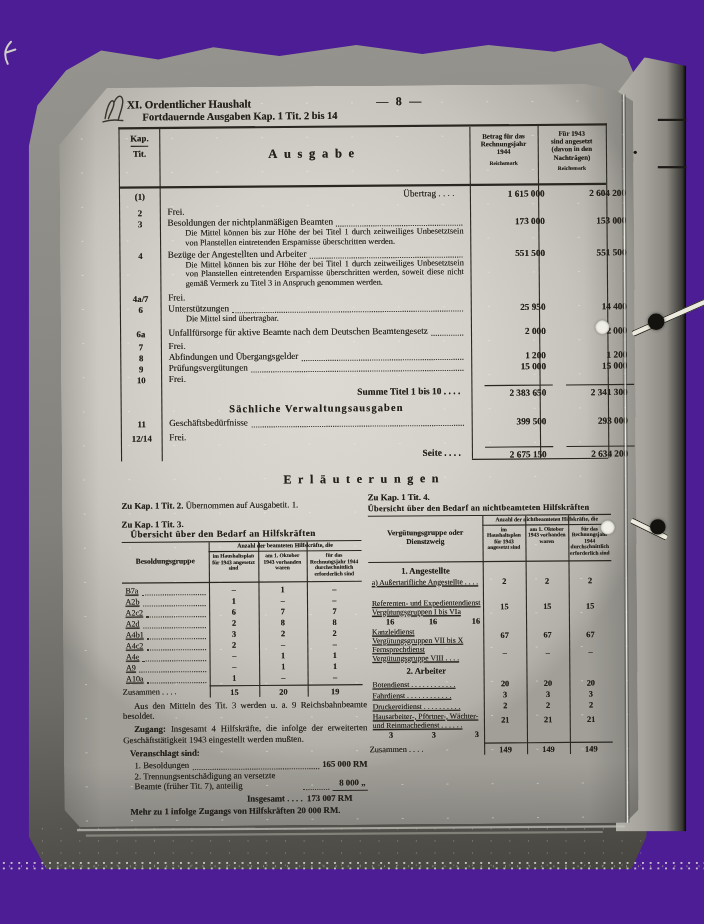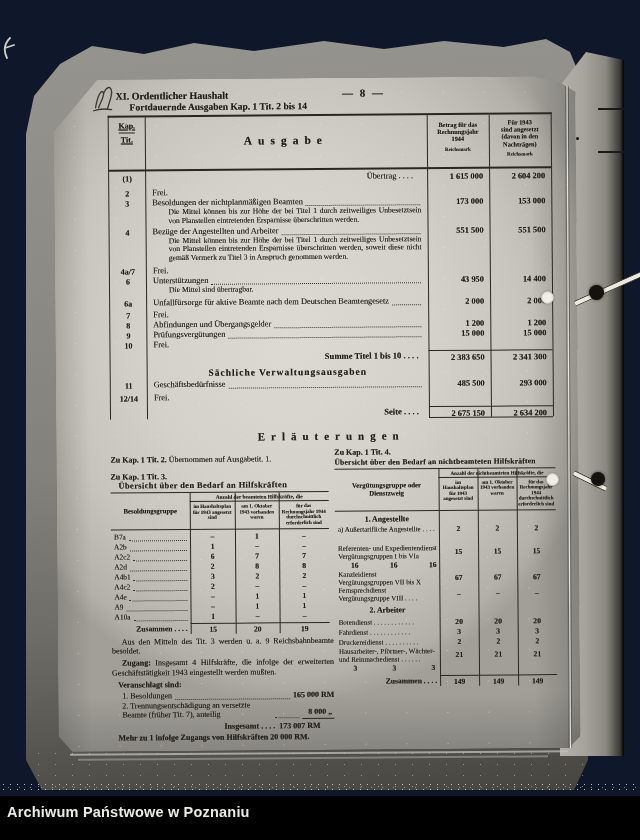--- a/index.html
+++ b/index.html
@@ -1,16 +1,16 @@
 <!DOCTYPE html>
 <html><head>
 <meta charset="utf-8">
 <style>
   html,body{margin:0;padding:0;background:#000;}
-  #stage{position:relative;width:640px;height:840px;background:#0f172a;overflow:hidden;
+  #stage{position:relative;width:640px;height:840px;background:#4c1d95;overflow:hidden;
          font-family:"Liberation Serif","DejaVu Serif",serif;color:#23201a;}
 
   
   .backing{position:absolute;left:26px;top:34px;width:562px;height:756px;
     background:linear-gradient(175deg,#96948f 0%,#8d8b86 30%,#83817c 55%,#6e6c67 75%,#55544f 90%,#46453f 100%);
     clip-path:polygon(0px 100px,8px 62px,34px 30px,66px 12px,118px 20px,168px 9px,228px 17px,298px 7px,
       358px 15px,418px 7px,478px 13px,520px 5px,544px 18px,558px 52px,562px 96px,562px 726px,548px 756px,16px 756px,0px 726px);}
   .backing-speckle{position:absolute;left:30px;top:748px;width:556px;height:40px;opacity:.5;
     background-image:radial-gradient(circle,#ddd 0 .7px,transparent .8px);background-size:17px 11px;}
 
@@ -59,35 +59,35 @@
   .pageno{left:250px;top:9px;width:120px;text-align:center;font-size:11px;font-weight:bold;letter-spacing:2px;}
   .mark{left:38px;top:4px;}
 
   
   .mtable{left:54px;top:36px;width:442px;height:302px;border-top:2px solid #2a2722;
     border-left:1.4px solid #2a2722;border-right:1.4px solid #2a2722;}
   .mt-v{position:absolute;top:0;bottom:0;width:1.3px;background:#2a2722;}
   .mt-hdrline{position:absolute;left:0;right:0;top:52px;height:1.8px;background:#2a2722;}
   .mt-bottomline{position:absolute;left:318px;right:0;bottom:-1px;height:1.4px;background:#2a2722;}
   .mh{position:absolute;text-align:center;}
-  .mh-kap{left:0;top:4px;width:36px;font-size:8px;font-weight:bold;line-height:9px;text-decoration:underline;}
+  .mh-kap{left:0;top:4px;width:36px;font-size:8px;font-weight:bold;line-height:9px;}
   .mh-kap hr{border:none;border-top:1px solid #2a2722;width:16px;margin:2px auto;}
   .mh-ausgabe{left:36px;top:18px;width:282px;font-size:11.5px;font-weight:bold;letter-spacing:6px;}
   .mh-money{font-size:6.3px;font-weight:bold;line-height:7.2px;}
   .mh-m1{left:318px;top:6px;width:62px;}
   .mh-m2{left:380px;top:4px;width:62px;}
   .mh-unit{font-size:5px;margin-top:3px;}
   .mt-body{position:absolute;left:0;right:0;top:54px;}
   .mt-row{display:flex;align-items:flex-start;}
   .mt-kap{width:36px;flex:none;text-align:center;font-weight:bold;font-size:8px;padding-top:1px;}
   .mt-lbl{width:282px;flex:none;box-sizing:border-box;padding:0 4px 0 7px;font-size:8.4px;line-height:10px;}
   .mt-main{display:flex;align-items:flex-end;}
   .leaders{flex:1;min-width:8px;border-bottom:1.2px dotted #3a362e;height:8px;margin:0 3px 1px 3px;}
   .mt-note{font-size:7.6px;line-height:8.8px;margin:0 2px 1px 16px;text-align:justify;}
-  .mt-num{width:62px;flex:none;box-sizing:border-box;text-align:right;padding:1px 6px 0 0;font-size:8.4px;font-weight:600;}
+  .mt-num{width:62px;flex:none;box-sizing:border-box;text-align:right;padding:1px 6px 0 0;font-size:8.4px;font-weight:600;margin-left:12px;}
   .mt-sumlbl{width:282px;flex:none;box-sizing:border-box;text-align:right;padding-right:10px;font-size:8.6px;font-weight:bold;}
   .rule-nums .mt-num{border-top:1.3px solid #2a2722;padding-top:2px;}
   .mt-section{width:282px;flex:none;text-align:center;font-size:9.5px;font-weight:bold;letter-spacing:1px;}
 
   
   .m2{margin-top:2px;} .m3{margin-top:3px;} .m4{margin-top:4px;} .m5{margin-top:5px;}
 
   .erl-title{left:54px;top:352px;width:442px;text-align:center;font-size:11px;font-weight:bold;letter-spacing:6px;}
 
   
@@ -101,23 +101,23 @@
   .st-v{position:absolute;top:0;bottom:0;width:1.1px;background:#2a2722;}
   .st-head{display:flex;border-bottom:1.4px solid #2a2722;}
   .st-grouphead{flex:none;display:flex;align-items:center;justify-content:center;text-align:center;
     font-size:6.8px;font-weight:bold;line-height:7.6px;}
   .st-right{flex:1;}
   .st-span{text-align:center;font-size:5.4px;font-weight:bold;border-bottom:1px solid #2a2722;padding:1px 0;}
   .st-subs{display:flex;}
   .st-sub{box-sizing:border-box;text-align:center;font-size:5px;font-weight:bold;line-height:5.6px;padding:2px 1px;}
   .st-row{display:flex;align-items:center;}
   .st-lblcell{flex:none;box-sizing:border-box;display:flex;align-items:flex-end;padding-left:3px;
-    font-size:7.4px;line-height:8.6px;white-space:pre-line;}
+    font-size:7.4px;line-height:8.6px;white-space:pre-line;text-decoration:underline;}
   .st-num{flex:none;box-sizing:border-box;text-align:center;font-size:7.6px;font-weight:600;}
-  .st-sumlbl{flex:none;box-sizing:border-box;text-align:right;padding-right:3px;font-size:7.6px;font-weight:bold;}
+  .st-sumlbl{flex:none;box-sizing:border-box;padding-right:3px;font-size:7.6px;font-weight:normal;}
   .st-sec{flex:none;text-align:center;font-size:7.8px;font-weight:bold;}
   .st-rule .st-num{border-top:1.2px solid #2a2722;padding-top:1px;}
 
   
   .t3 .st-grouphead{width:79px;}
   .t3 .st-num.c1{width:45px;} .t3 .st-num.c2{width:44px;} .t3 .st-num.c3{width:50px;}
   .t3 .st-lblcell,.t3 .st-sumlbl{width:79px;}
   .t3 .st-sub.c1{width:45px;} .t3 .st-sub.c2{width:44px;} .t3 .st-sub.c3{width:50px;}
   
   .t4 .st-grouphead{width:104px;}
@@ -255,21 +255,21 @@
 
         <div class="mt-row">
           <div class="mt-kap">6</div>
           <div class="mt-lbl">
             <div class="mt-main">
                 <span>Unterstützungen</span>
                 <span class="leaders"></span>
               </div>
             <div class="mt-note" style="text-align:left;">Die Mittel sind übertragbar.</div>
           </div>
-          <div class="mt-num">43 950</div>
+          <div class="mt-num">25 950</div>
           <div class="mt-num">14 400</div>
         </div>
 
         <div class="mt-row m2">
           <div class="mt-kap">6a</div>
           <div class="mt-lbl">
             <div class="mt-main">
                 <span>Unfallfürsorge für aktive Beamte nach dem Deutschen Beamtengesetz</span>
                 <span class="leaders"></span>
               </div>
@@ -325,21 +325,21 @@
         </div>
 
         <div class="mt-row m2">
           <div class="mt-kap">11</div>
           <div class="mt-lbl">
             <div class="mt-main">
                 <span>Geschäftsbedürfnisse</span>
                 <span class="leaders"></span>
               </div>
           </div>
-          <div class="mt-num">485 500</div>
+          <div class="mt-num">399 500</div>
           <div class="mt-num">293 000</div>
         </div>
 
         <div class="mt-row m3">
           <div class="mt-kap">12/14</div>
           <div class="mt-lbl">Frei.</div>
         </div>
 
         <div class="mt-row m5 rule-nums">
           <div class="mt-kap"></div>
@@ -569,17 +569,14 @@
 
   <div class="crease"></div>
   <div class="thread t1"></div>
   <div class="thread t2"></div>
   <div class="hole light" style="left:541px;top:291px;width:13px;height:13px;"></div>
   <div class="hole dark" style="left:589px;top:285px;width:15px;height:15px;"></div>
   <div class="hole light" style="left:546px;top:473px;width:13px;height:13px;"></div>
   <div class="hole dark" style="left:591px;top:472px;width:14px;height:14px;"></div>
 
   <div class="speckle-band"></div>
-  <div class="archive-bar">
-    <div class="archive-label">Archiwum Państwowe w Poznaniu</div>
-  </div>
 
 </div>
 
 </body></html>

